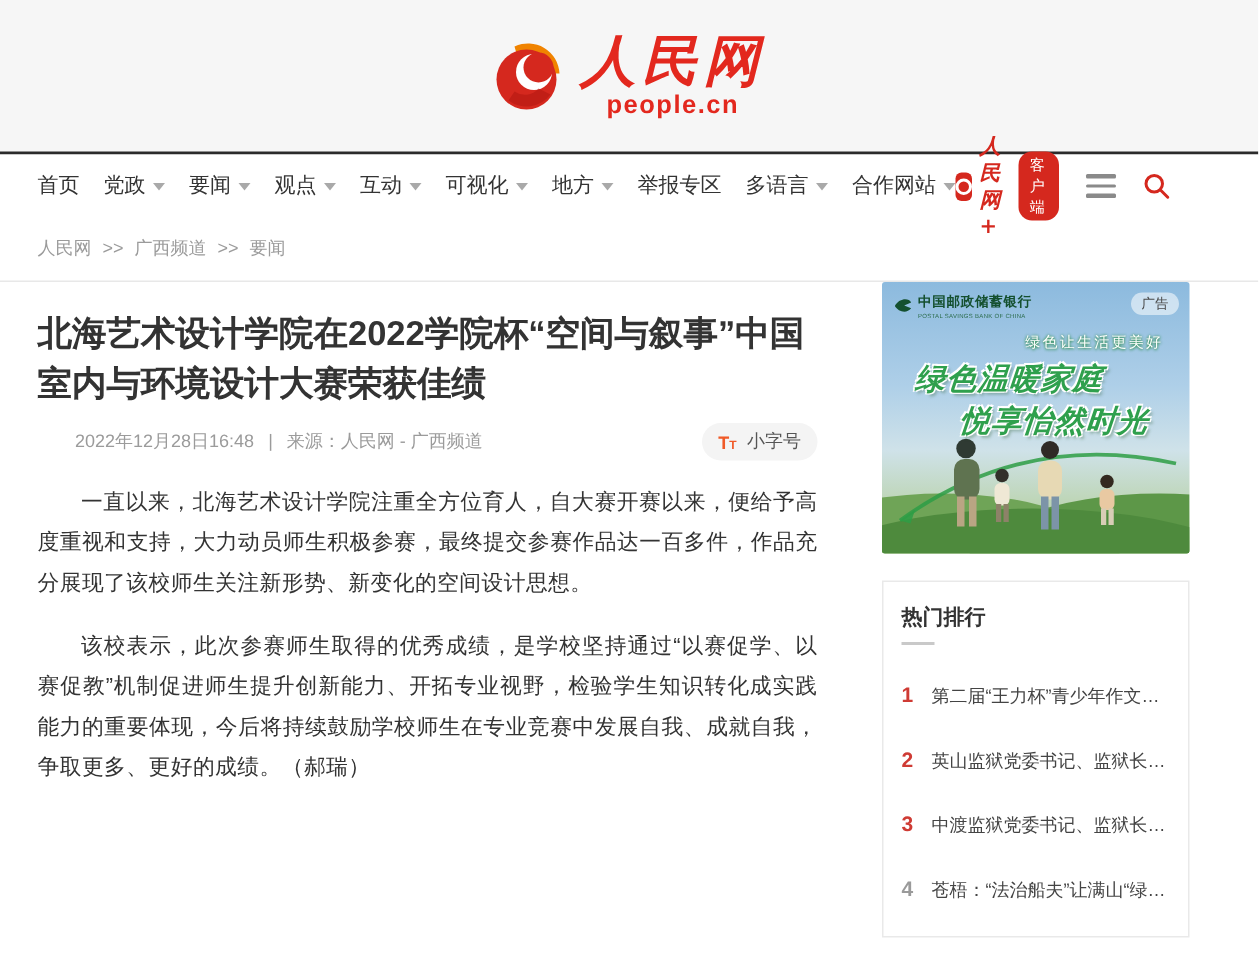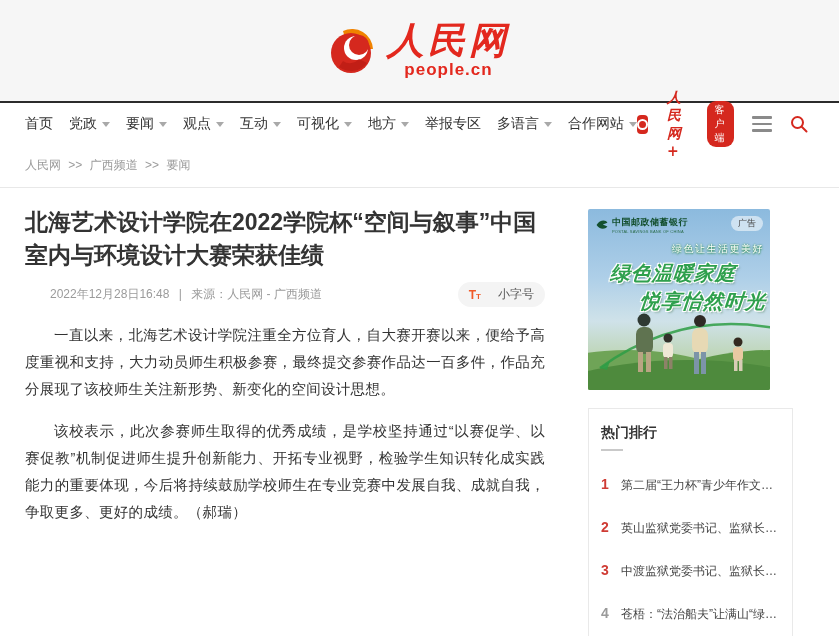--- a/index.html
+++ b/index.html
@@ -17,21 +17,21 @@
   .logo-en { font-weight:bold; font-size:17px; color:#e3281e; letter-spacing:1px; margin-top:1px; }
 
   
   .main-nav { height:42px; background:#fff; display:flex; align-items:stretch;
     justify-content:space-between; padding-left:25px; padding-right:59px; }
   .nav-list { list-style:none; display:flex; align-items:center; gap:16px; }
   .nav-item { font-size:14px; color:#333; cursor:pointer; white-space:nowrap; display:flex; align-items:center; }
   .caret { display:inline-block; width:0; height:0; border-left:4px solid transparent;
     border-right:4px solid transparent; border-top:5px solid #a9a9a9; margin-left:5px; }
   .nav-right { display:flex; align-items:center; gap:16px; }
-  .app-badge { display:flex; align-items:center; gap:19px; cursor:pointer; }
+  .app-badge { display:flex; align-items:center; gap:5px; cursor:pointer; }
   .badge-ico { width:19px; height:19px; background:#d5281e; border-radius:4px; display:flex;
     align-items:center; justify-content:center; }
   .badge-ico i { display:block; width:11px; height:11px; border:2px solid #fff; border-radius:50%; }
   .badge-name { font-family:"DejaVu Serif","Liberation Serif",serif; font-style:italic; font-weight:bold;
     font-size:14px; color:#d5281e; }
   .badge-client { background:#d5281e; color:#fff; font-size:10px; padding:2px 8px; border-radius:9px; }
   .menu-icon { display:flex; flex-direction:column; gap:4px; cursor:pointer; padding:4px 2px; }
   .menu-icon i { display:block; width:20px; height:2.5px; background:#8a8a8a; border-radius:1px; }
   .search-btn { cursor:pointer; display:flex; align-items:center; }
 
@@ -44,28 +44,28 @@
   .content { display:flex; padding:0 46px 0 25px; gap:43px; }
   .article { flex:0 0 520px; width:520px; }
   .sidebar { width:205px; }
 
   
   .article-title { margin-top:18px; font-size:23px; font-weight:bold; color:#333; line-height:1.42; }
   .meta-row { margin-top:11px; display:flex; justify-content:space-between; align-items:center;margin-left:25px; }
   .meta-left { font-size:12px; color:#9b9b9b; }
   .meta-sep { margin:0 6px; }
   .fontsize-chip { background:#f4f4f4; border-radius:14px; padding:4px 11px; display:flex;
-    align-items:center; gap:17px; cursor:pointer; font-size:12px; color:#555;justify-content:center; }
+    align-items:center; gap:7px; cursor:pointer; font-size:12px; color:#555;justify-content:center; }
   .t-icon { color:#f05a28; font-weight:bold; line-height:1; }
   .t-big { font-size:12px; } .t-small { font-size:8px; }
   .article-body p { margin-top:15px; font-size:14.5px; color:#333; line-height:27px;
     text-indent:2em; text-align:justify; letter-spacing:.3px; }
 
   
-  .ad-card { position:relative; margin-top:21px; width:182px; height:181px; overflow:hidden;
+  .ad-card { position:relative; margin-top:0; width:205px; height:181px; overflow:hidden;
     border-radius:2px; cursor:pointer;
     background:linear-gradient(180deg,#8cbade 0%,#aecfe8 38%,#cfe2e9 62%,#bdd5b4 82%,#7fae63 100%); }
   .ad-bank { position:absolute; top:7px; left:7px; display:flex; align-items:center; gap:3px; }
   .ad-bank-text { display:flex; flex-direction:column; }
   .ad-bank-cn { font-size:9px; font-weight:bold; color:#14502f; letter-spacing:.5px; }
   .ad-bank-en { font-size:4px; color:#2a6b4a; letter-spacing:.2px; }
   .ad-flag { position:absolute; top:7px; right:7px; font-size:9px; color:#4a4a4a;
     background:rgba(255,255,255,.55); padding:1px 7px; border-radius:8px; }
   .ad-tagline { position:absolute; top:33px; left:15px; width:100%; text-align:center; font-size:10px;
     color:#fff; letter-spacing:1.5px; text-shadow:0 0 2px #2f8f4f,0 1px 2px #2f8f4f;padding-left:48px; }

